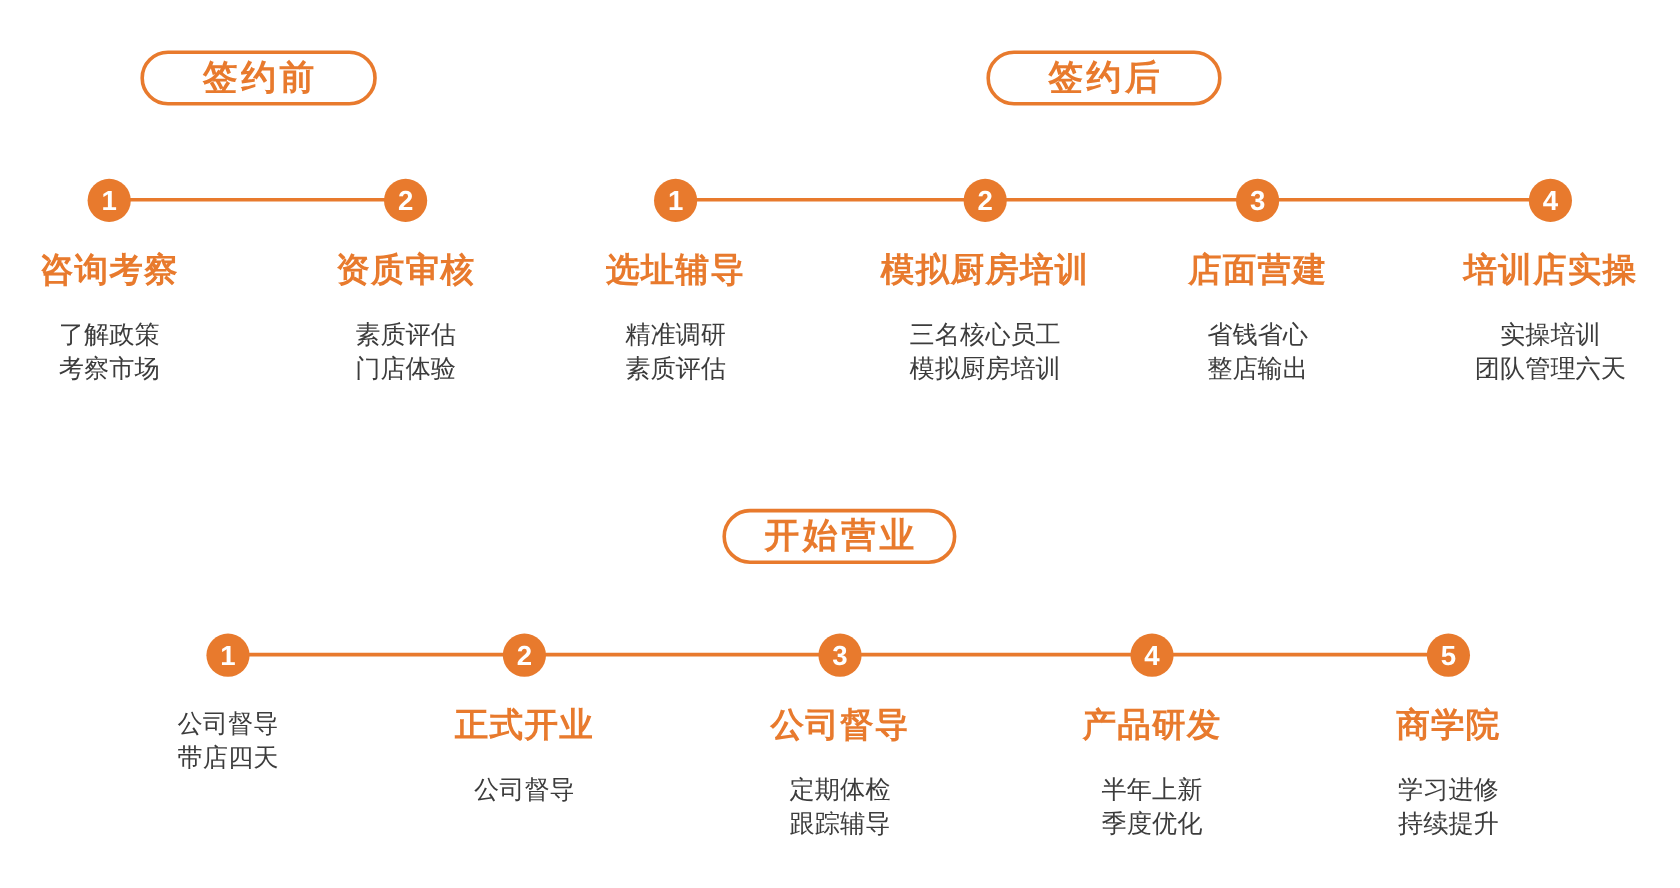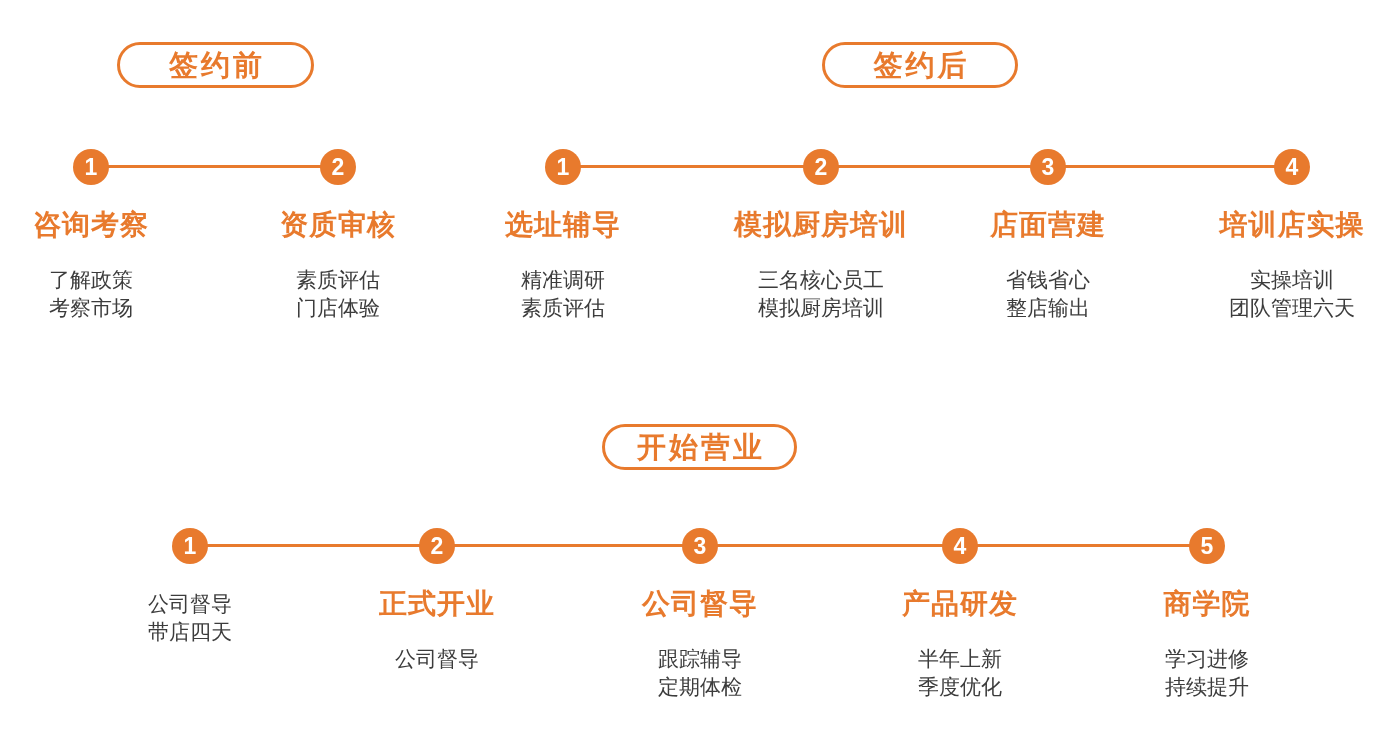--- a/index.html
+++ b/index.html
@@ -190,22 +190,22 @@
         <div>公司督导</div>
       </div>
     </div>
 
     <div class="step" style="left:700px;top:528px;">
       <div class="circle">
         <span>3</span>
       </div>
       <div class="step-title">公司督导</div>
       <div class="step-desc">
+        <div>定期体检</div>
         <div>跟踪辅导</div>
-        <div>定期体检</div>
       </div>
     </div>
 
     <div class="step" style="left:960px;top:528px;">
       <div class="circle">
         <span>4</span>
       </div>
       <div class="step-title">产品研发</div>
       <div class="step-desc">
         <div>半年上新</div>

